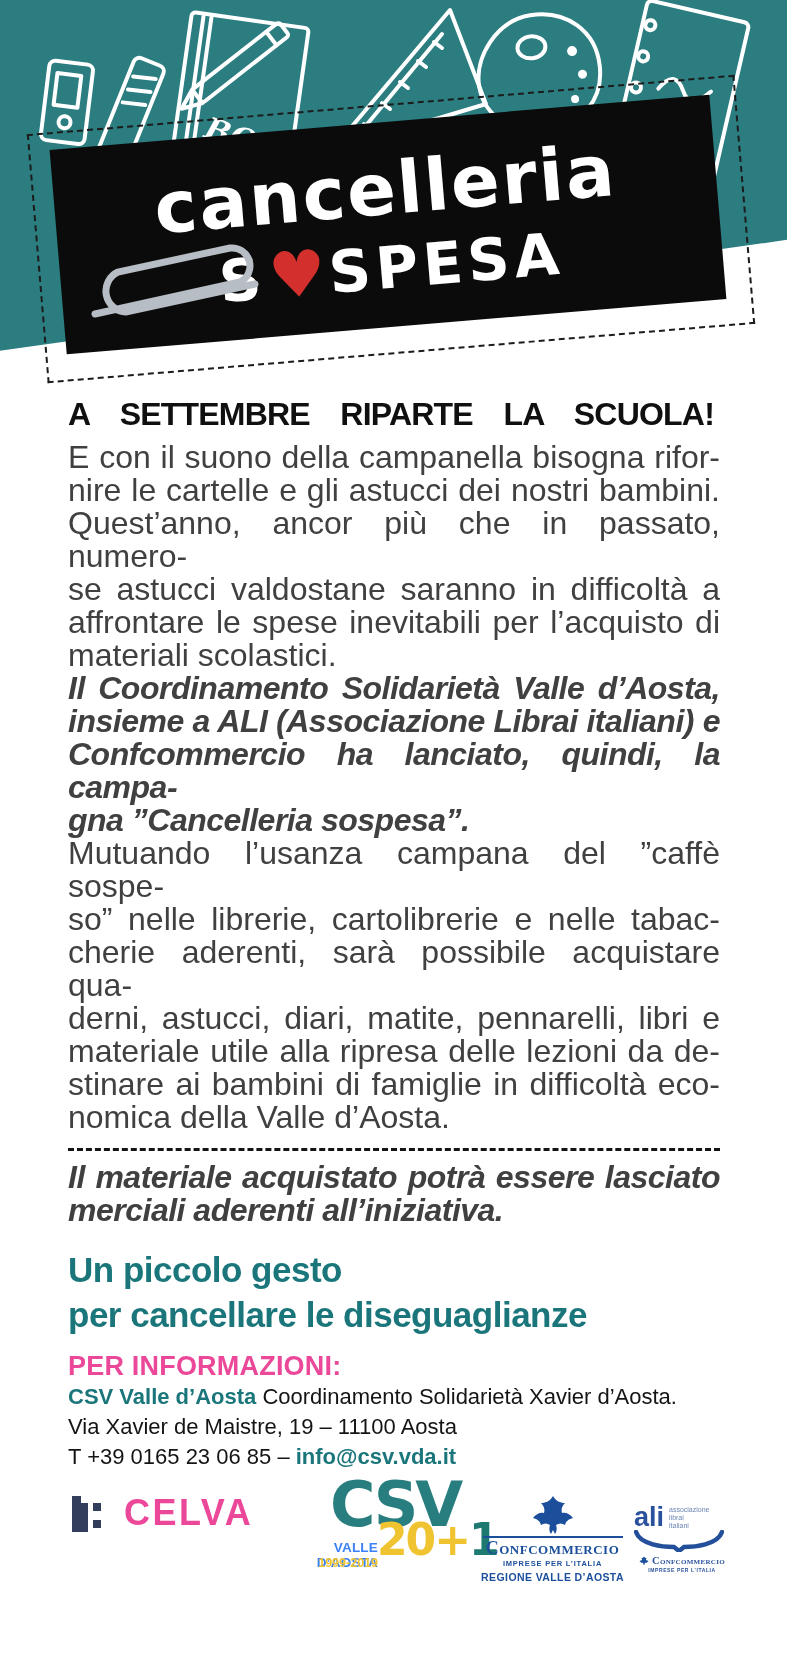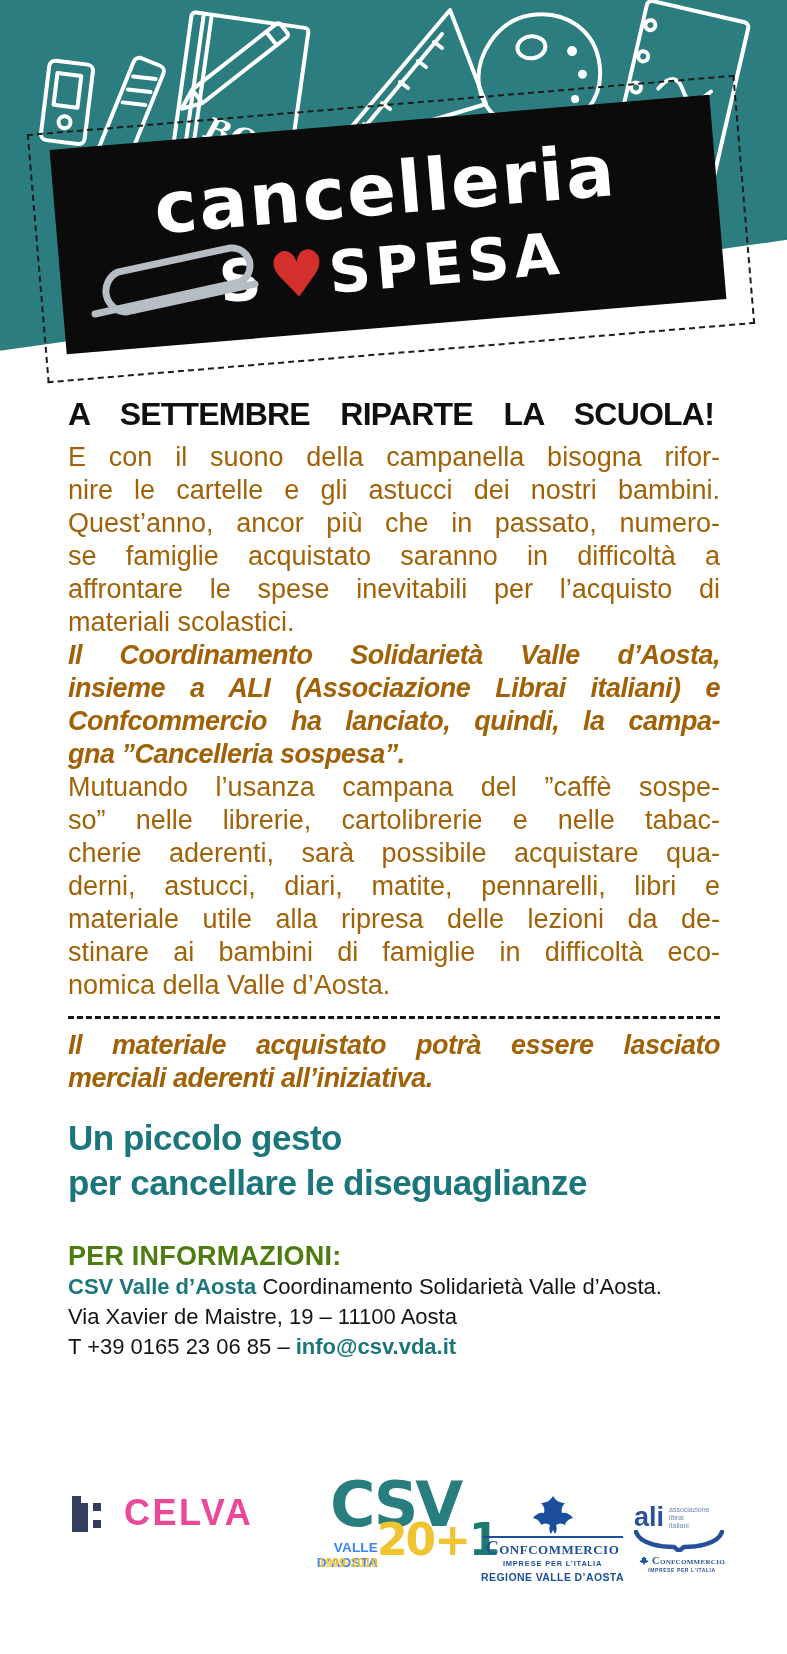--- a/index.html
+++ b/index.html
@@ -20,28 +20,28 @@
                 letter-spacing:2px;line-height:1;}
   .banner-line2{font-family:"DejaVu Sans",sans-serif;font-weight:bold;color:#fff;font-size:58px;
                 letter-spacing:5px;line-height:1;margin-top:14px;display:flex;align-items:center;}
   .heart{color:#d3302d;font-size:64px;line-height:.85;margin:0 3px;letter-spacing:0;}
   .paperclip{position:absolute;left:70px;top:242px;}
 
   
   .content{position:absolute;left:68px;top:396px;width:652px;}
   .h1{font-size:32px;font-weight:800;letter-spacing:-0.8px;margin:0 6px 8px 0;color:#101010;
       text-align:justify;text-align-last:justify;}
-  .para{font-size:27px;line-height:33px;color:#a16207;}
+  .para{font-size:32px;line-height:33px;color:#404040;}
   .para.pbold{font-weight:700;}
   .para.pbold .jl{letter-spacing:-0.5px;font-style:italic;}
   .jl{text-align:justify;text-align-last:justify;}
   .jl.last{text-align:justify;text-align-last:left;}
   .rule{border:0;border-top:3.5px dashed #141414;height:0;margin:14px 0 10px 0;}
   .tagline{color:#1a767b;font-weight:800;font-size:35px;line-height:45px;letter-spacing:-0.5px;margin-top:20px;}
-  .info-heading{font-size:27px;font-weight:800;margin-top:36px;color:#4d7c0f;letter-spacing:0.2px;}
+  .info-heading{font-size:27px;font-weight:800;margin-top:14px;color:#ec4899;letter-spacing:0.2px;}
   .info-line{font-size:22px;line-height:30px;color:#141414;}
   .info-line:first-of-type{margin-top:4px;}
   .teal-b{color:#1a767b;font-weight:700;}
 
   
   .logos{position:absolute;left:0;top:0;width:787px;height:1654px;pointer-events:none;}
   .logos > *{position:absolute;}
   .celva-label{left:124px;top:1492px;font-size:36px;font-weight:700;color:#ec4899;letter-spacing:2.5px;}
   .csv-label{left:330px;top:1474px;font-family:"DejaVu Sans",sans-serif;font-weight:bold;
              font-size:62px;line-height:1;color:#287d7f;letter-spacing:-3px;}
@@ -146,21 +146,21 @@
   </svg>
 
   <div class="content">
     <h1 class="h1">A SETTEMBRE RIPARTE LA SCUOLA!</h1>
 
     <div>
         <div class="para">
           <div class="jl">E con il suono della campanella bisogna rifor-</div>
           <div class="jl">nire le cartelle e gli astucci dei nostri bambini.</div>
           <div class="jl">Quest’anno, ancor più che in passato, numero-</div>
-          <div class="jl">se famiglie acquistato saranno in difficoltà a</div>
+          <div class="jl">se astucci valdostane saranno in difficoltà a</div>
           <div class="jl">affrontare le spese inevitabili per l’acquisto di</div>
           <div class="jl last">materiali scolastici.</div>
         </div>
         <div class="para pbold">
           <div class="jl">Il Coordinamento Solidarietà Valle d’Aosta,</div>
           <div class="jl">insieme a ALI (Associazione Librai italiani) e</div>
           <div class="jl">Confcommercio ha lanciato, quindi, la campa-</div>
           <div class="jl last">gna ”Cancelleria sospesa”.</div>
         </div>
         <div class="para">
@@ -183,21 +183,21 @@
         </div>
       </div>
 
     <div class="tagline">
       <div>Un piccolo gesto</div>
       <div>per cancellare le diseguaglianze</div>
     </div>
 
     <div class="info-heading">PER INFORMAZIONI:</div>
     <div class="info-line">
-      <span class="teal-b">CSV Valle d’Aosta</span><span> Coordinamento Solidarietà Valle d’Aosta.</span>
+      <span class="teal-b">CSV Valle d’Aosta</span><span> Coordinamento Solidarietà Xavier d’Aosta.</span>
     </div>
     <div class="info-line">Via Xavier de Maistre, 19 – 11100 Aosta</div>
     <div class="info-line">
       <span>T +39 0165 23 06 85 – </span><span class="teal-b">info@csv.vda.it</span>
     </div>
   </div>
 
   <div class="logos">
 
     <svg style="left:72px;top:1496px;" width="32" height="36" viewBox="0 0 32 36">

